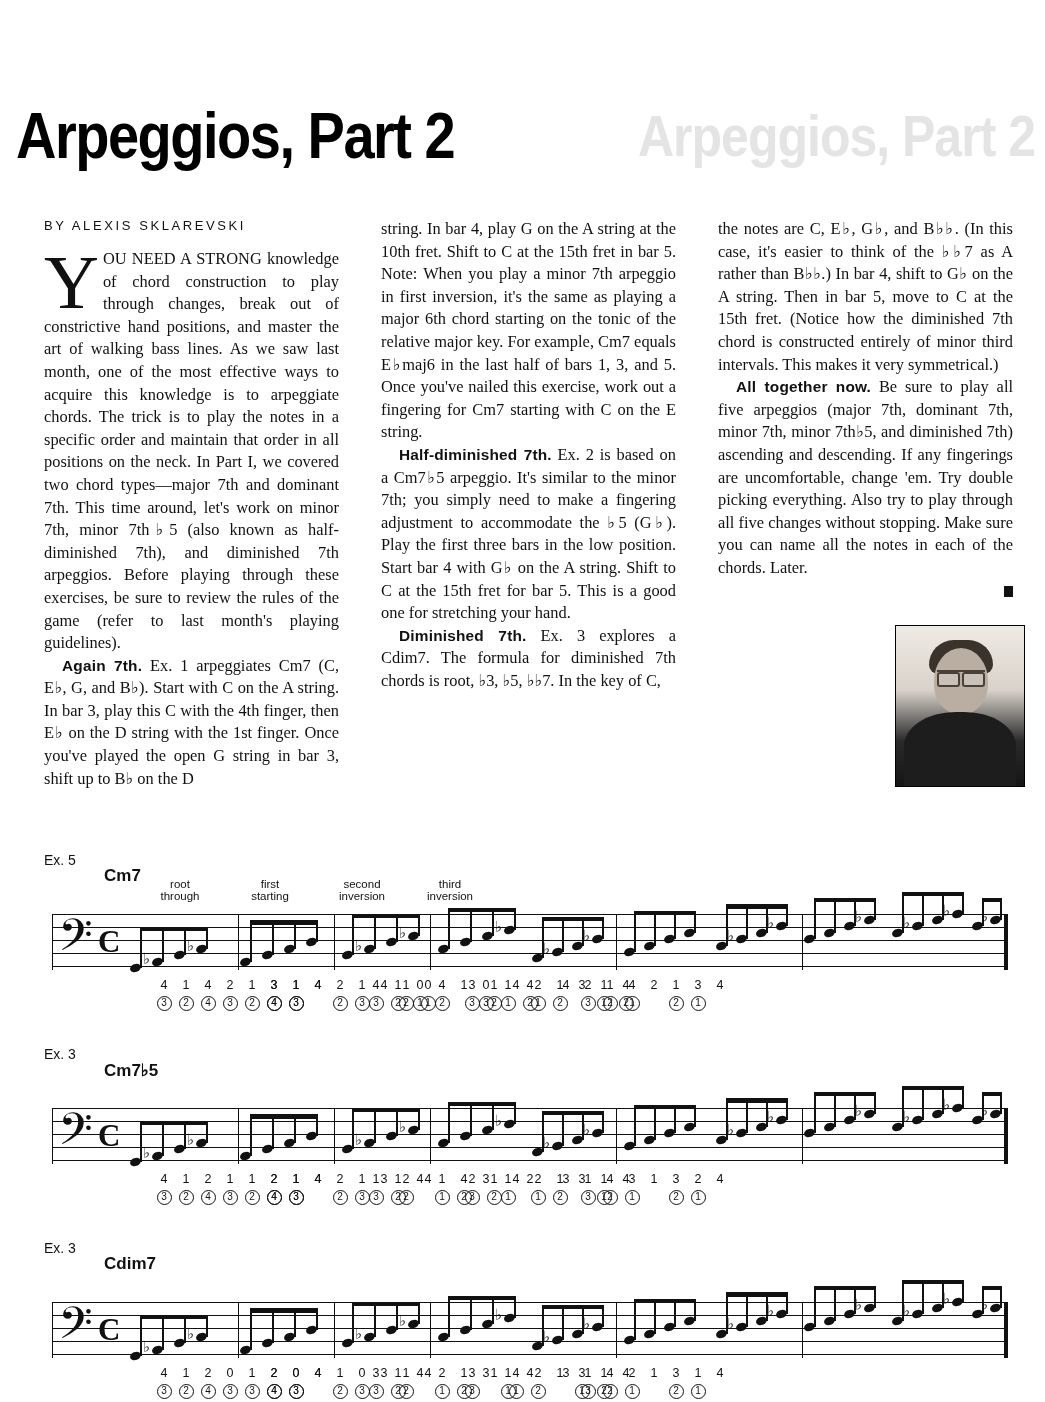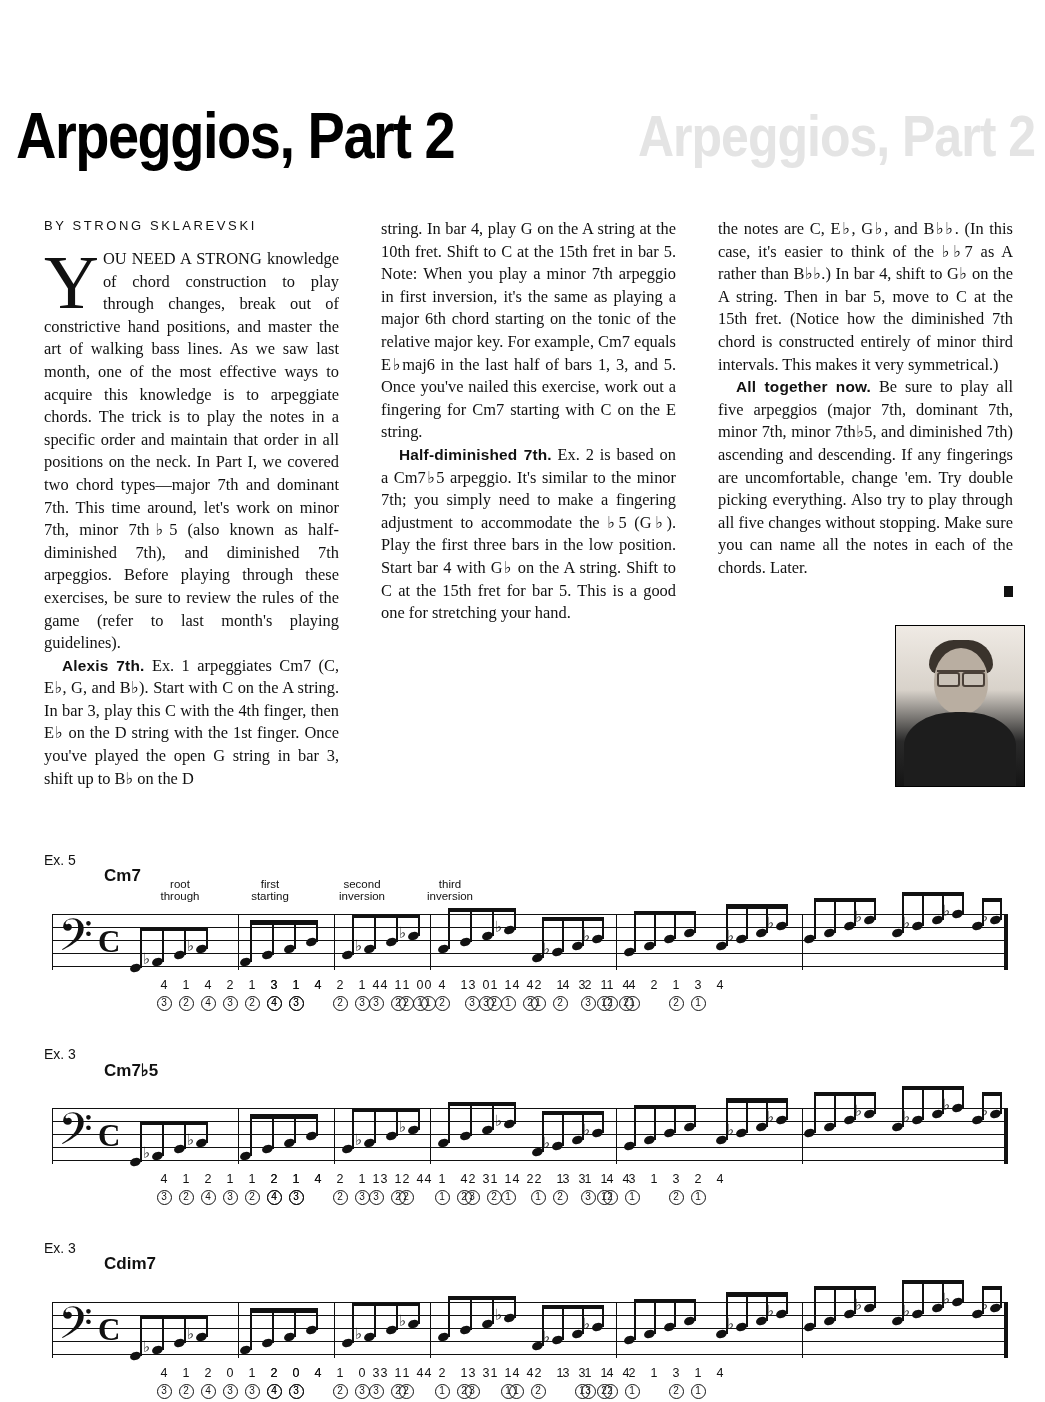--- a/index.html
+++ b/index.html
@@ -327,35 +327,38 @@
     font-size: 10px;
   }
 </style>
 </head>
 <body>
 
 <div class="page">
 
   <div class="ghost">Arpeggios, Part 2</div>
   <div class="headline">Arpeggios, Part 2</div>
-  <div class="byline">BY STRONG SKLAREVSKI</div>
+  <div class="byline">BY ALEXIS SKLAREVSKI</div>
 
   <div class="col" id="col1">
     <p class="dropcapwrap">
       <span class="dropcap">Y</span><span class="sc">OU NEED A STRONG</span><span> knowledge of chord construction to play through changes, break out of constrictive hand positions, and master the art of walking bass lines. As we saw last month, one of the most effective ways to acquire this knowledge is to arpeggiate chords. The trick is to play the notes in a specific order and maintain that order in all positions on the neck. In Part I, we covered two chord types—major 7th and dominant 7th. This time around, let's work on minor 7th, minor 7th♭5 (also known as half-diminished 7th), and diminished 7th arpeggios. Before playing through these exercises, be sure to review the rules of the game (refer to last month's playing guidelines).</span>
     </p>
     <p>
-      <span class="runin">Alexis 7th.</span><span> Ex. 1 arpeggiates Cm7 (C, E♭, G, and B♭). Start with C on the A string. In bar 3, play this C with the 4th finger, then E♭ on the D string with the 1st finger. Once you've played the open G string in bar 3, shift up to B♭ on the D</span>
+      <span class="runin">Again 7th.</span><span> Ex. 1 arpeggiates Cm7 (C, E♭, G, and B♭). Start with C on the A string. In bar 3, play this C with the 4th finger, then E♭ on the D string with the 1st finger. Once you've played the open G string in bar 3, shift up to B♭ on the D</span>
     </p>
   </div>
 
   <div class="col" id="col2">
     <p>string. In bar 4, play G on the A string at the 10th fret. Shift to C at the 15th fret in bar 5. Note: When you play a minor 7th arpeggio in first inversion, it's the same as playing a major 6th chord starting on the tonic of the relative major key. For example, Cm7 equals E♭maj6 in the last half of bars 1, 3, and 5. Once you've nailed this exercise, work out a fingering for Cm7 starting with C on the E string.</p>
     <p>
       <span class="runin">Half-diminished 7th.</span><span> Ex. 2 is based on a Cm7♭5 arpeggio. It's similar to the minor 7th; you simply need to make a fingering adjustment to accommodate the ♭5 (G♭). Play the first three bars in the low position. Start bar 4 with G♭ on the A string. Shift to C at the 15th fret for bar 5. This is a good one for stretching your hand.</span>
+    </p>
+    <p>
+      <span class="runin">Diminished 7th.</span><span> Ex. 3 explores a Cdim7. The formula for diminished 7th chords is root, ♭3, ♭5, ♭♭7. In the key of C,</span>
     </p>
   </div>
 
   <div class="col" id="col3">
     <p>the notes are C, E♭, G♭, and B♭♭. (In this case, it's easier to think of the ♭♭7 as A rather than B♭♭.) In bar 4, shift to G♭ on the A string. Then in bar 5, move to C at the 15th fret. (Notice how the diminished 7th chord is constructed entirely of minor third intervals. This makes it very symmetrical.)</p>
     <p>
       <span class="runin">All together now.</span><span> Be sure to play all five arpeggios (major 7th, dominant 7th, minor 7th, minor 7th♭5, and diminished 7th) ascending and descending. If any fingerings are uncomfortable, change 'em. Try double picking everything. Also try to play through all five changes without stopping. Make sure you can name all the notes in each of the chords. Later.</span>
     </p>
     <p class="endline"><span class="endmark"></span></p>
   </div>

